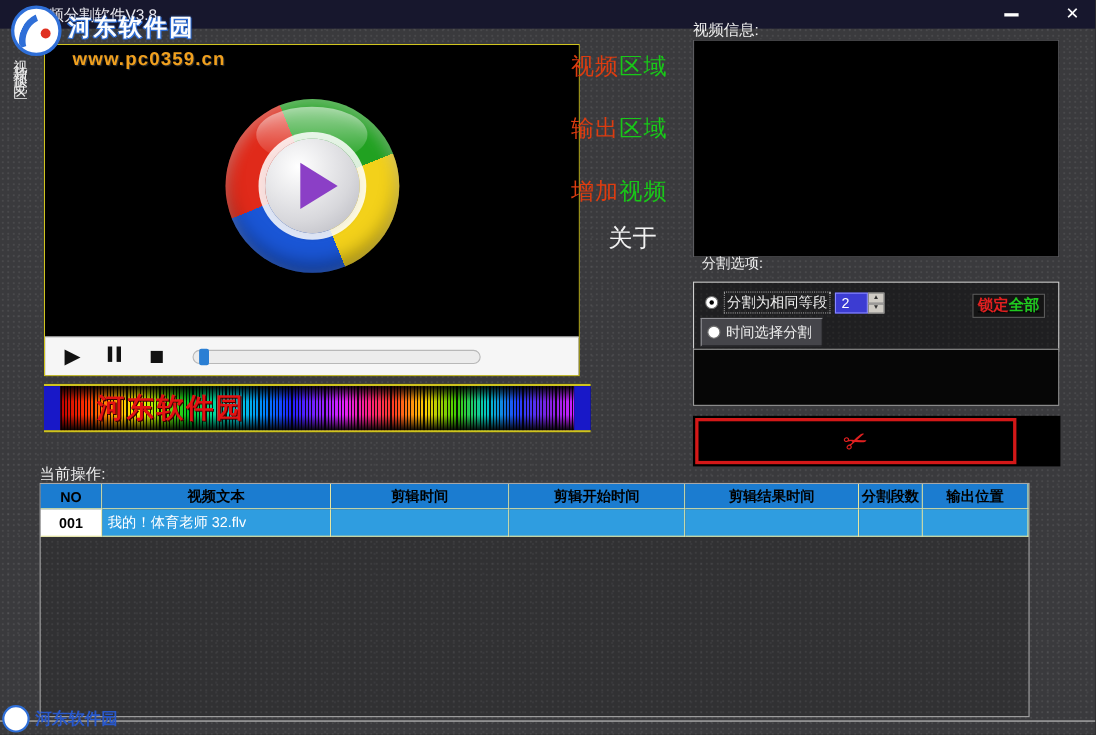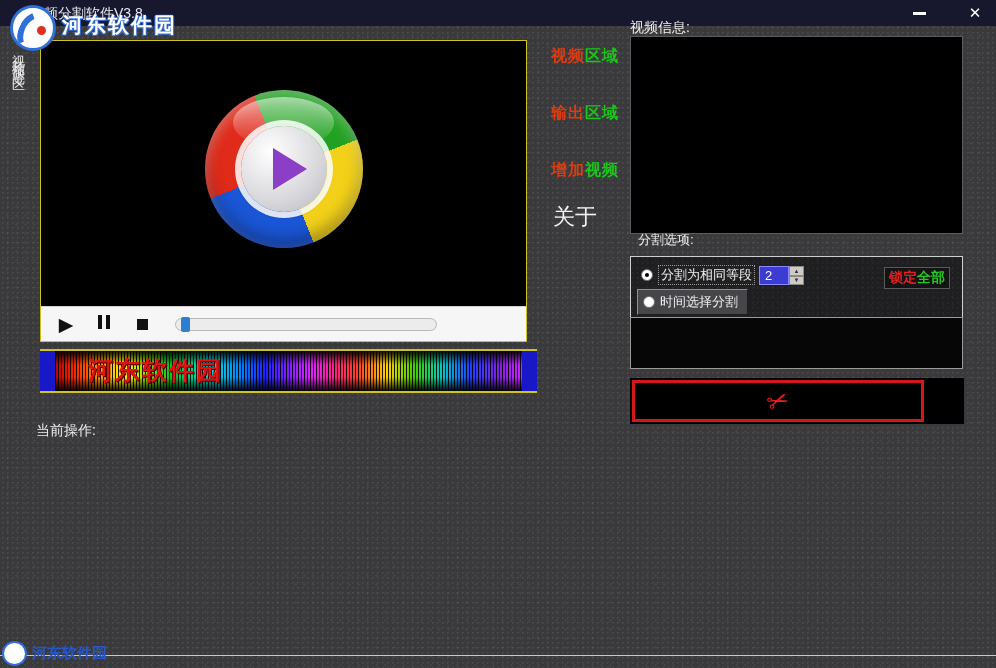--- a/index.html
+++ b/index.html
@@ -58,21 +58,21 @@
   .wave-cap.left { left:0; } .wave-cap.right { right:0; }
   .spectrum { position:absolute; left:15px; right:15px; top:0; bottom:0;
     background-image:
       repeating-linear-gradient(90deg, rgba(0,0,0,.9) 0 1px, transparent 1px 3px),
       linear-gradient(180deg, rgba(0,0,0,.95) 0%, rgba(0,0,0,0) 35%, rgba(0,0,0,0) 65%, rgba(0,0,0,.95) 100%),
       linear-gradient(90deg,#c00000,#ff3000 5%,#ffa000 10%,#fff000 15%,#80e000 20%,#00c820 25%,#00d8a0 30%,#00c8e0 35%,#0080ff 40%,#2020ff 45%,#8020ff 50%,#e020ff 55%,#ff2080 60%,#ff4020 65%,#ffd000 71%,#40d000 77%,#00c8c8 83%,#2040ff 89%,#8020e0 95%,#d020ff 100%); }
   .wave-text { position:absolute; left:48px; top:50%; transform:translateY(-52%); color:#e31212;
     font-size:25px; font-weight:bold; letter-spacing:2px; text-shadow:1px 1px 0 #400; z-index:3; }
 
   
-  .nav-label { position:absolute; left:551px; font-size:16px; font-weight:bold; letter-spacing:1px; cursor:pointer; }
+  .nav-label { position:absolute; left:519px; font-size:21px; font-weight:normal; letter-spacing:1px; cursor:pointer; }
   .t-red { color:#dd3c10; } .t-green { color:#18c818; }
   .about { position:absolute; left:553px; top:202px; color:#f2f2f2; font-size:22px; cursor:pointer; }
 
   
   .info-label { position:absolute; left:630px; top:19px; color:#eee; font-size:14px;text-align:center; }
   .info-box { position:absolute; left:630px; top:36px; width:333px; height:198px; background:#000; border:1px solid #5c5c60; }
   .split-label { position:absolute; left:638px; top:231px; color:#eee; font-size:13px; }
   .split-group { position:absolute; left:630px; top:256px; width:333px; height:64px;
     border:1px solid #cfcfcf; background:rgba(0,0,0,.45); }
   .radio-row { position:absolute; display:flex; align-items:center; cursor:pointer; }
@@ -215,26 +215,47 @@
 
   <div class="msg-box"></div>
 
   <div class="split-row">
     <div class="split-btn">
       <span class="scissors">✂</span>
     </div>
   </div>
 
   <div class="op-label">当前操作:</div>
+  <div class="op-table">
+    <div class="tbl-header">
+      <div class="th w-no">NO</div>
+      <div class="th w-text">视频文本</div>
+      <div class="th w-t1">剪辑时间</div>
+      <div class="th w-t2">剪辑开始时间</div>
+      <div class="th w-t3">剪辑结果时间</div>
+      <div class="th w-seg">分割段数</div>
+      <div class="th w-out">输出位置</div>
+    </div>
+    <div class="tbl-row">
+      <div class="td td-no w-no">001</div>
+      <div class="td td-blue w-text">我的！体育老师 32.flv</div>
+      <div class="td td-blue w-t1"></div>
+      <div class="td td-blue w-t2"></div>
+      <div class="td td-blue w-t3"></div>
+      <div class="td td-blue w-seg"></div>
+      <div class="td td-blue w-out"></div>
+    </div>
+  </div>
 
   <div class="bottom-line"></div>
 
   <div class="wm-top">
     <div class="wm-logo"></div>
     <div class="wm-name">河东软件园</div>
   </div>
+  <div class="wm-url">www.pc0359.cn</div>
 
   <div class="wm-bottom">
     <div class="wm-logo-sm"></div>
     <div class="wm-name-sm">河东软件园</div>
   </div>
 
 </div>
 
 </body></html>

